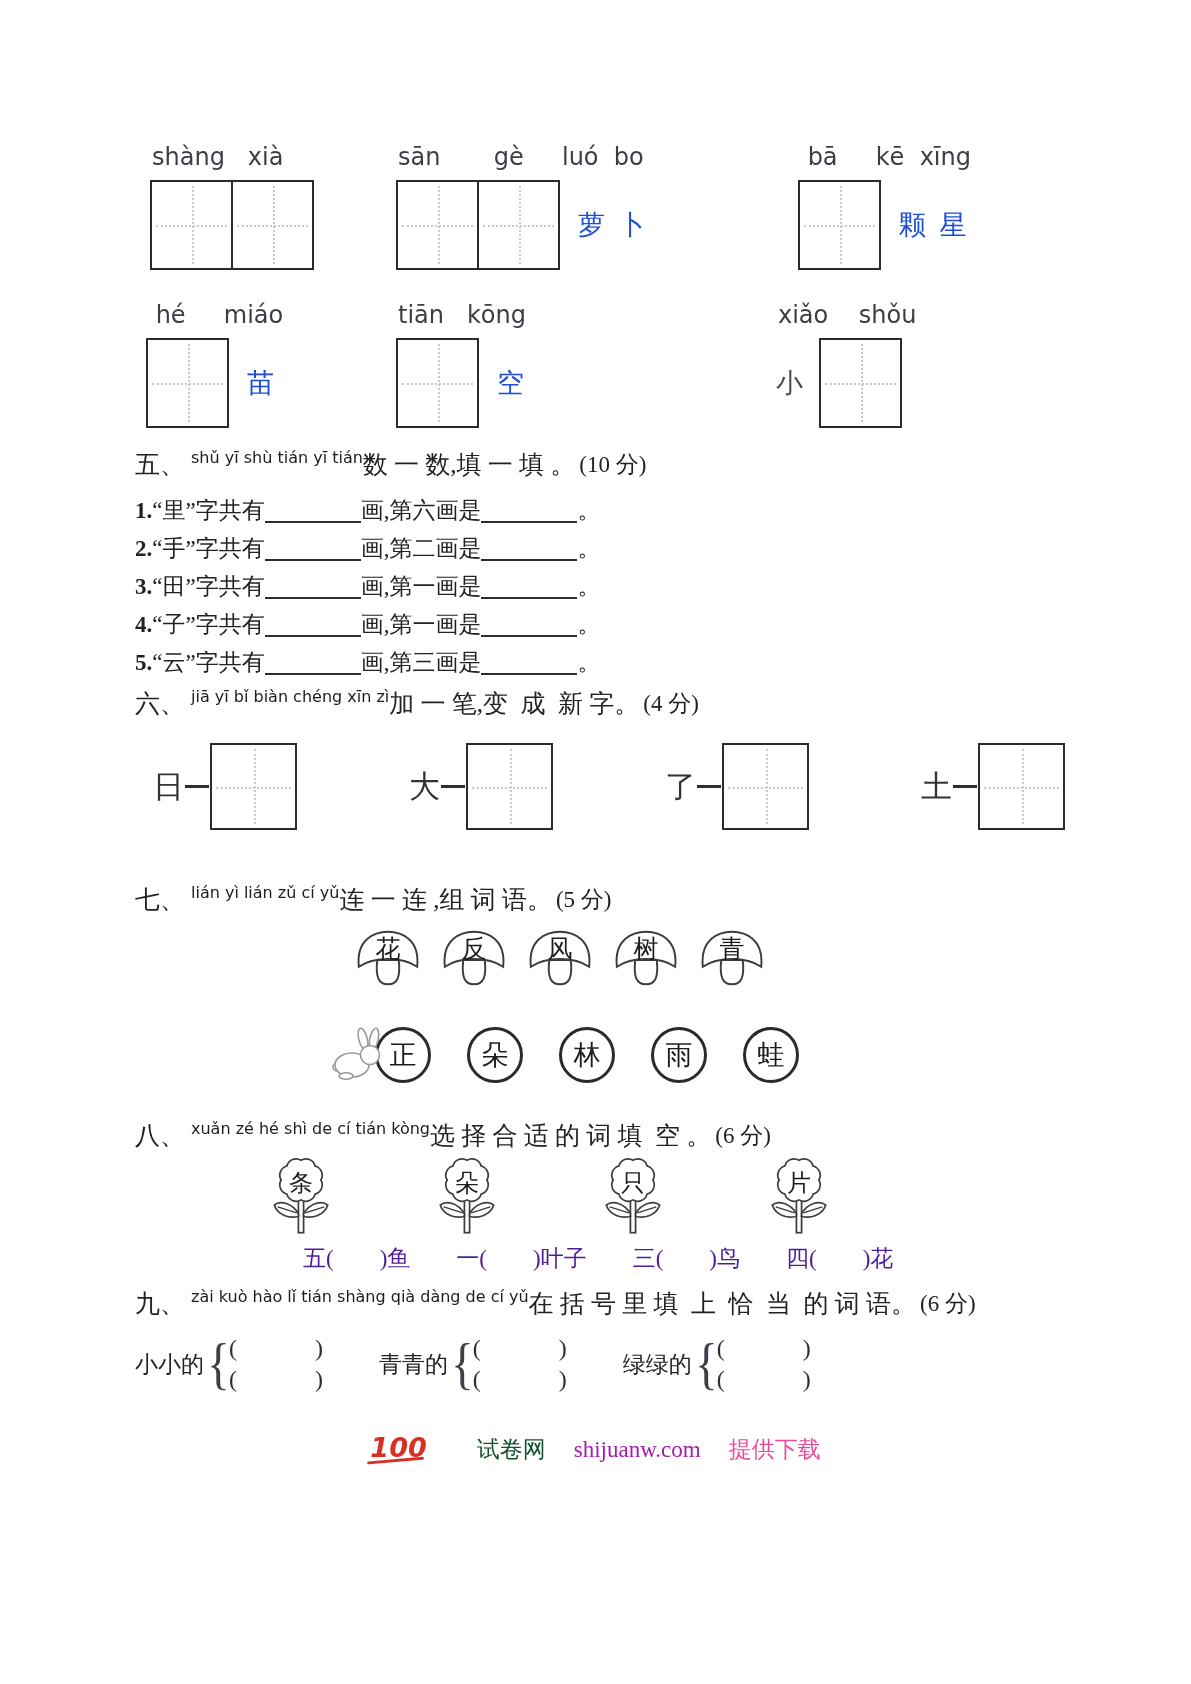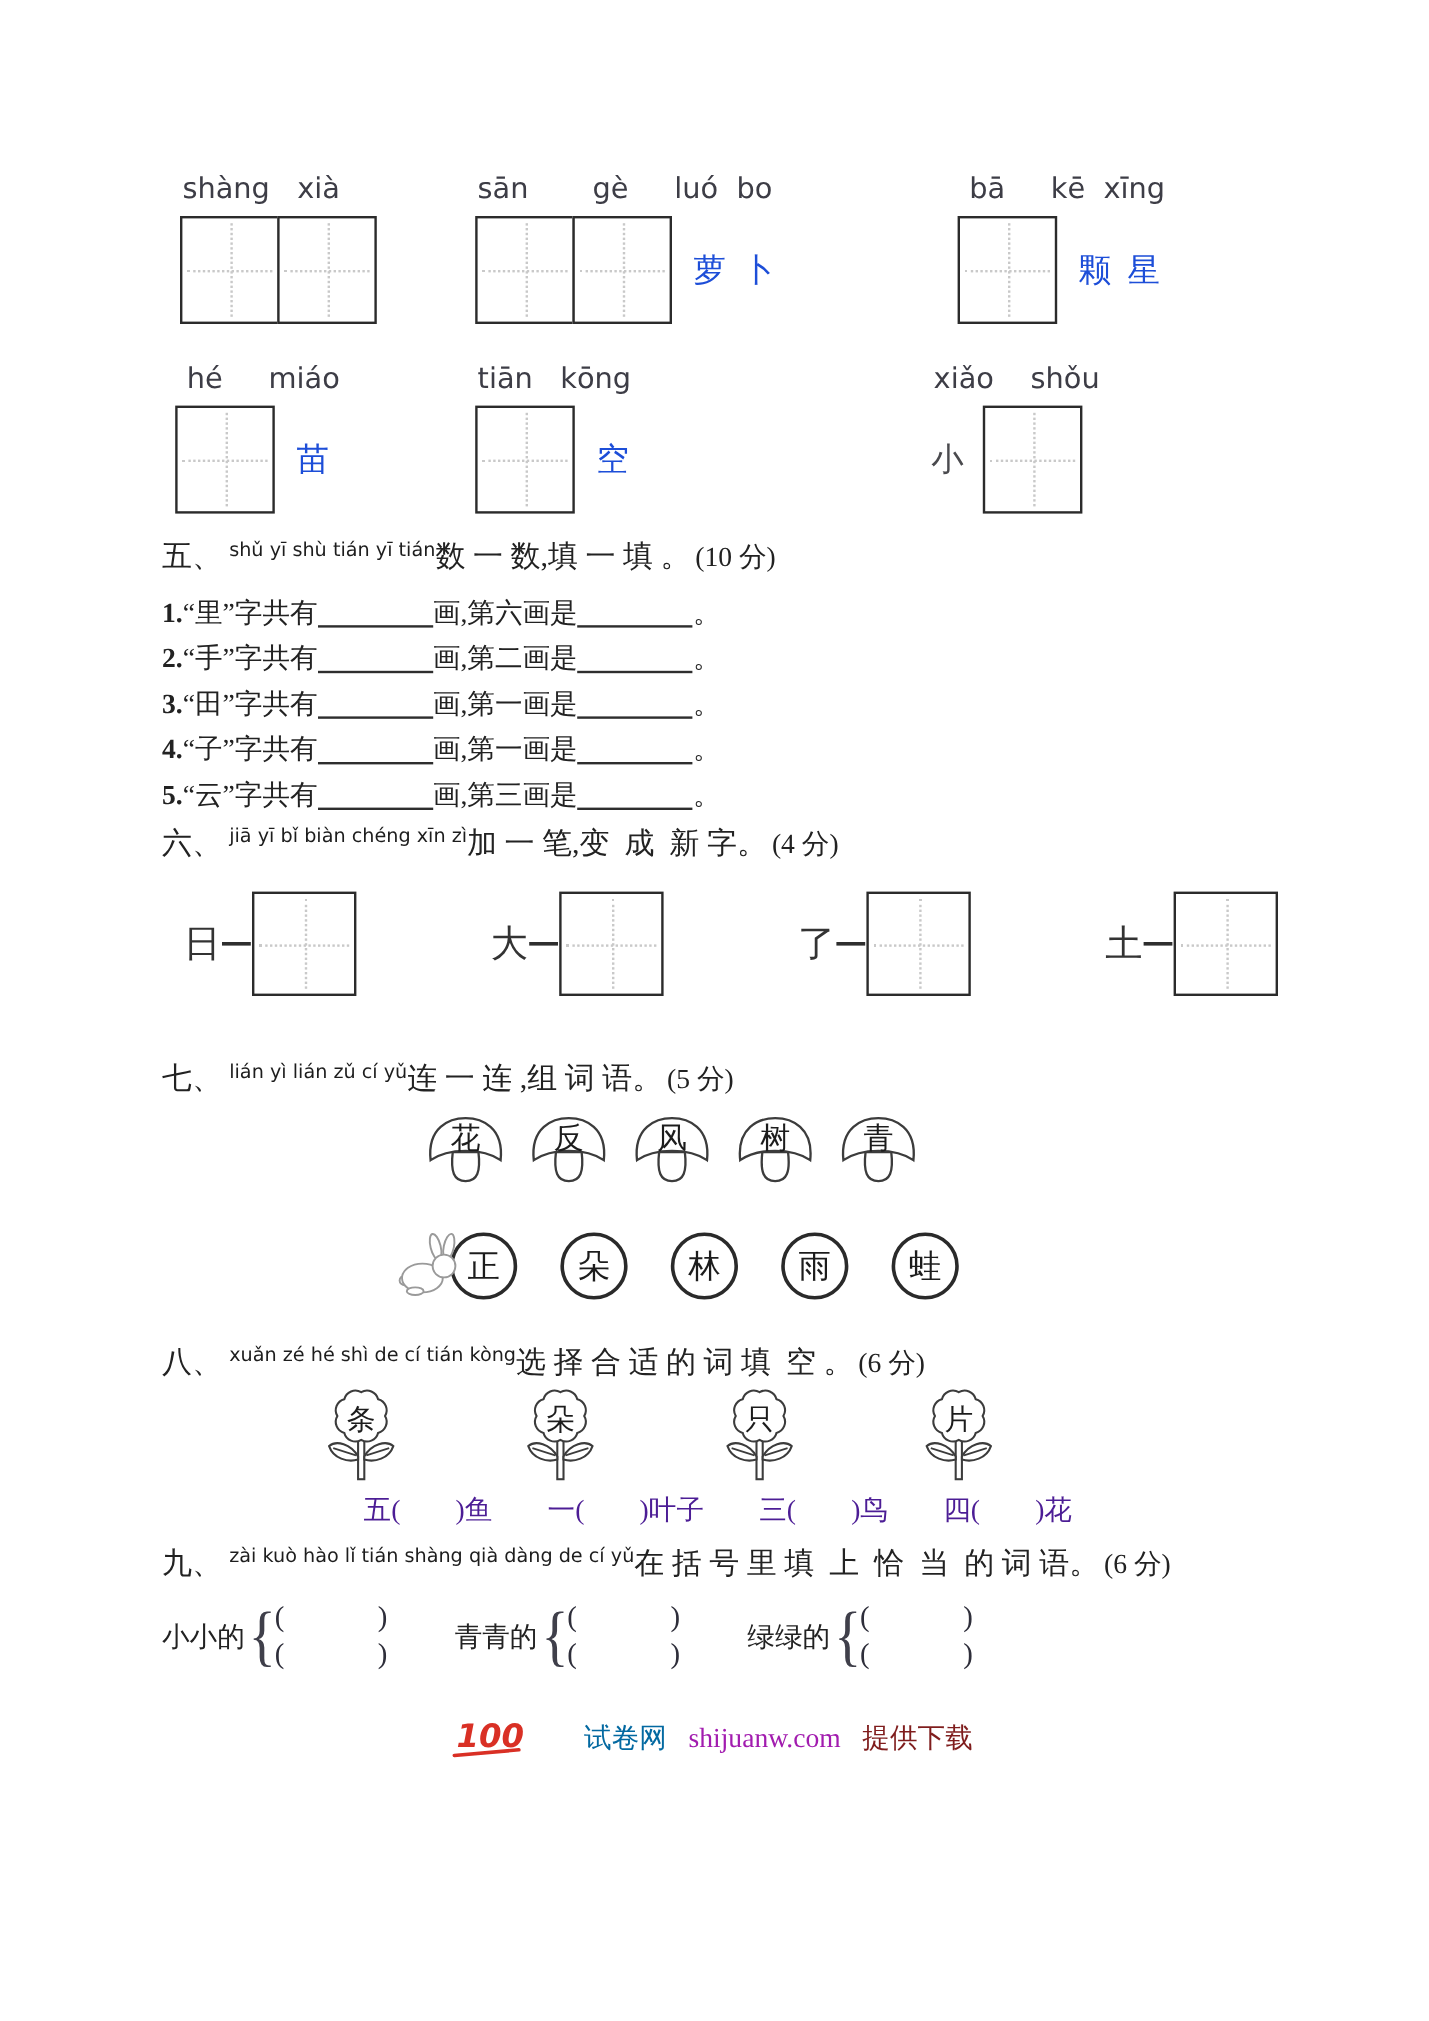--- a/index.html
+++ b/index.html
@@ -67,29 +67,29 @@
   
   .s9-row{display:flex;margin-top:14px;align-items:center;column-gap:56px;}
   .s9-g{display:flex;align-items:center;}
   .s9-label{font-size:23px;color:#222;}
   .s9-brace{font-size:56px;font-weight:400;color:#3f3f4a;line-height:60px;transform:scaleX(0.85);margin:0 -3px 0 1px;}
   .s9-col{display:flex;flex-direction:column;}
   .s9-paren{font-size:24px;color:#2e2e3a;white-space:pre;line-height:31px;}
 
   
   .footer{position:absolute;top:1432px;left:0;width:100%;display:flex;justify-content:center;
-          align-items:baseline;column-gap:18px;}
+          align-items:baseline;column-gap:28px;}
   .footer-brand{display:flex;align-items:baseline;}
   .logo-100{position:relative;color:#d93025;font-style:italic;font-weight:bold;font-size:27px;
             font-family:"DejaVu Sans","Liberation Sans",sans-serif;margin-right:2px;}
   .logo-100::after{content:"";position:absolute;left:-3px;right:2px;bottom:1px;height:3px;
                    background:#d93025;border-radius:3px;transform:rotate(-5deg);}
-  .footer-site{font-size:23px;color:#0369a1;margin-left:48px;}
+  .footer-site{font-size:23px;color:#14532d;margin-left:48px;}
   .footer-url{font-size:23px;color:#a21caf;}
-  .footer-tail{font-size:23px;color:#7f1d1d;}
+  .footer-tail{font-size:23px;color:#ec4899;}
 
   .shape{fill:#ffffff;stroke:#3c3c3c;stroke-width:2;}
   .shape-thin{fill:#ffffff;stroke:#9a9a9a;stroke-width:1.6;}
   .vein{fill:none;stroke:#3c3c3c;stroke-width:1.6;}
 </style>
 </head>
 <body>
 
 <div class="page">
 

